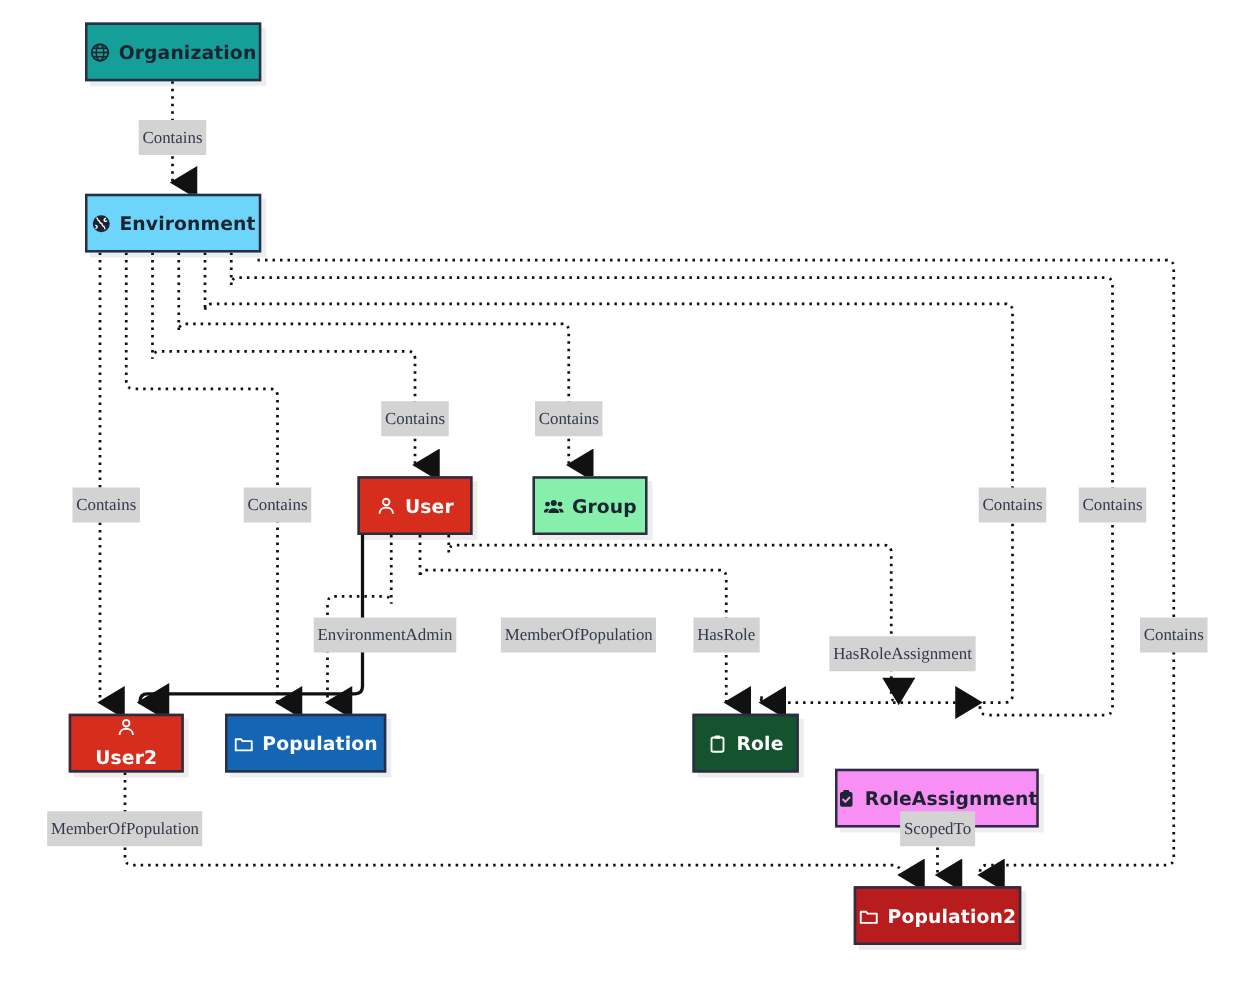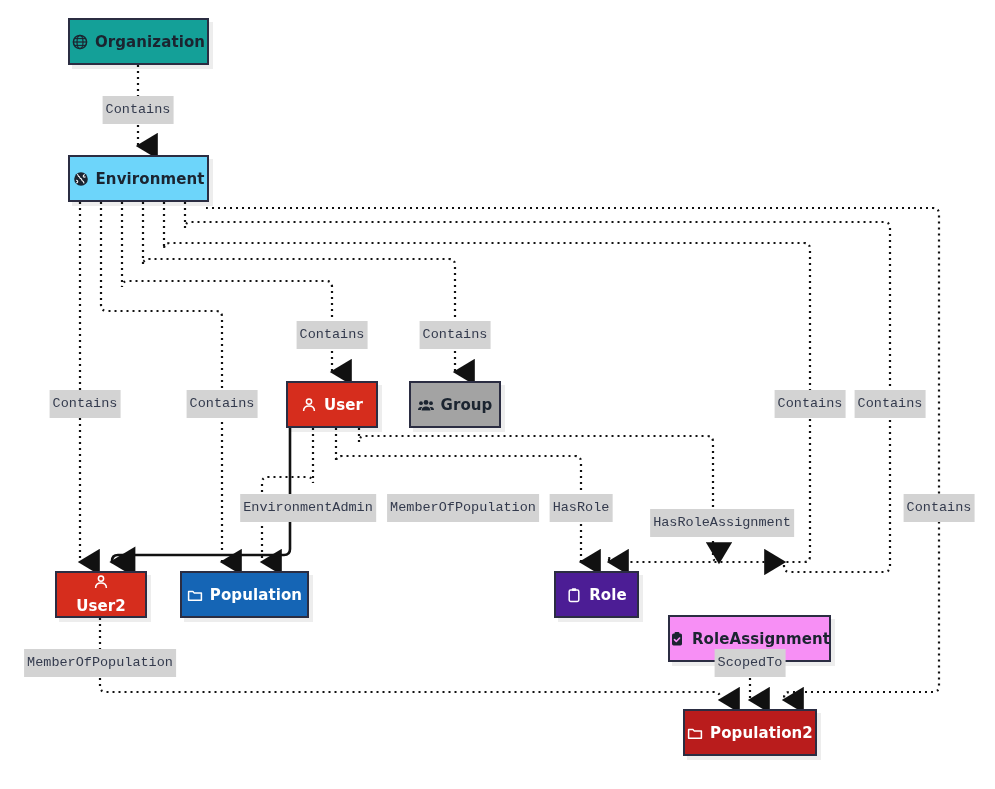--- a/index.html
+++ b/index.html
@@ -7,21 +7,21 @@
   #canvas{position:relative;width:995px;height:789px;overflow:hidden;background:#ffffff;}
   svg.edges{position:absolute;left:0;top:0;width:995px;height:789px;}
   .node{position:absolute;box-sizing:border-box;border:2px solid #2b2d42;
         display:flex;align-items:center;justify-content:center;gap:7px;
         font-family:"DejaVu Sans","Liberation Sans",sans-serif;
         font-size:15px;font-weight:700;letter-spacing:0.1px;
         box-shadow:4px 4px 0 rgba(0,0,0,0.07);}
   .node .ico{display:inline-flex;align-items:center;justify-content:center;width:16px;height:16px;}
   .node .ico svg{display:block;}
   .edge-label{position:absolute;background:#d3d3d3;color:#333a4d;
-        font-family:Liberation Mono, monospace;
+        font-family:Liberation Serif, serif;
         font-size:13.5px;line-height:18px;padding:5px 3px;white-space:nowrap;
         transform:translate(-50%,-50%);}
 </style>
 </head>
 <body>
 
 <div id="canvas" style="background: rgb(255, 255, 255);">
 
   <svg class="edges" viewBox="0 0 995 789">
     <defs>
@@ -92,21 +92,21 @@
   <div class="node" id="n-user" style="left: 286px; top: 381px; width: 92px; height: 47px; background: rgb(214, 45, 29); color: rgb(255, 255, 255); border-color: rgb(43, 45, 66);">
     <span class="ico">
       <svg width="16" height="16" viewBox="0 0 16 16">
           <circle cx="8" cy="4.6" r="2.6" fill="none" stroke="#ffffff" stroke-width="1.5"></circle>
           <path d="M2.6 14c0-3.2 2.4-5 5.4-5s5.4 1.8 5.4 5" fill="none" stroke="#ffffff" stroke-width="1.5"></path>
         </svg>
     </span>
     <span>User</span>
   </div>
 
-  <div class="node" id="n-group" style="left: 409px; top: 381px; width: 92px; height: 47px; background: #a3a3a3; color: rgb(27, 36, 48); border-color: rgb(43, 45, 66);">
+  <div class="node" id="n-group" style="left: 426px; top: 381px; width: 92px; height: 47px; background: #86efac; color: rgb(27, 36, 48); border-color: rgb(43, 45, 66);">
     <span class="ico">
       <svg width="16" height="16" viewBox="0 0 16 16">
           <circle cx="8" cy="5.4" r="2.4" fill="#1b2430"></circle>
           <circle cx="3" cy="6.2" r="1.9" fill="#1b2430"></circle>
           <circle cx="13" cy="6.2" r="1.9" fill="#1b2430"></circle>
           <path d="M3.6 13.4c0-2.5 2-3.8 4.4-3.8s4.4 1.3 4.4 3.8z" fill="#1b2430"></path>
           <path d="M0 13c0-2 1.2-3 2.9-3 .5 0 1 .1 1.4 .3-.9 .7-1.4 1.6-1.5 2.7z" fill="#1b2430"></path>
           <path d="M16 13c0-2-1.2-3-2.9-3-.5 0-1 .1-1.4 .3 .9 .7 1.4 1.6 1.5 2.7z" fill="#1b2430"></path>
         </svg>
     </span>
@@ -125,21 +125,21 @@
 
   <div class="node" id="n-population" style="left: 180px; top: 571px; width: 129px; height: 47px; background: rgb(21, 101, 181); color: #ffffff; border-color: rgb(43, 45, 66);">
     <span class="ico">
       <svg width="16" height="16" viewBox="0 0 16 16">
           <path d="M1.6 4.4h4.3l1.2 1.5h7.3v7.4H1.6z" fill="none" stroke="#ffffff" stroke-width="1.5" stroke-linejoin="round"></path>
         </svg>
     </span>
     <span>Population</span>
   </div>
 
-  <div class="node" id="n-role" style="left: 554px; top: 571px; width: 85px; height: 47px; background: #4c1d95; color: rgb(255, 255, 255); border-color: rgb(43, 45, 66);">
+  <div class="node" id="n-role" style="left: 554px; top: 571px; width: 85px; height: 47px; background: #14532d; color: rgb(255, 255, 255); border-color: rgb(43, 45, 66);">
     <span class="ico">
       <svg width="16" height="16" viewBox="0 0 16 16">
           <rect x="3.2" y="3" width="9.6" height="11.4" rx="1.4" fill="none" stroke="#ffffff" stroke-width="1.5"></rect>
           <rect x="5.8" y="1.3" width="4.4" height="2.6" rx="0.8" fill="#ffffff"></rect>
         </svg>
     </span>
     <span>Role</span>
   </div>
 
   <div class="node" id="n-roleassignment" style="left: 668px; top: 571px; width: 163px; height: 47px; background: rgb(247, 143, 245); color: rgb(27, 36, 48); border-color: rgb(43, 45, 66); margin-top: 44px;">

